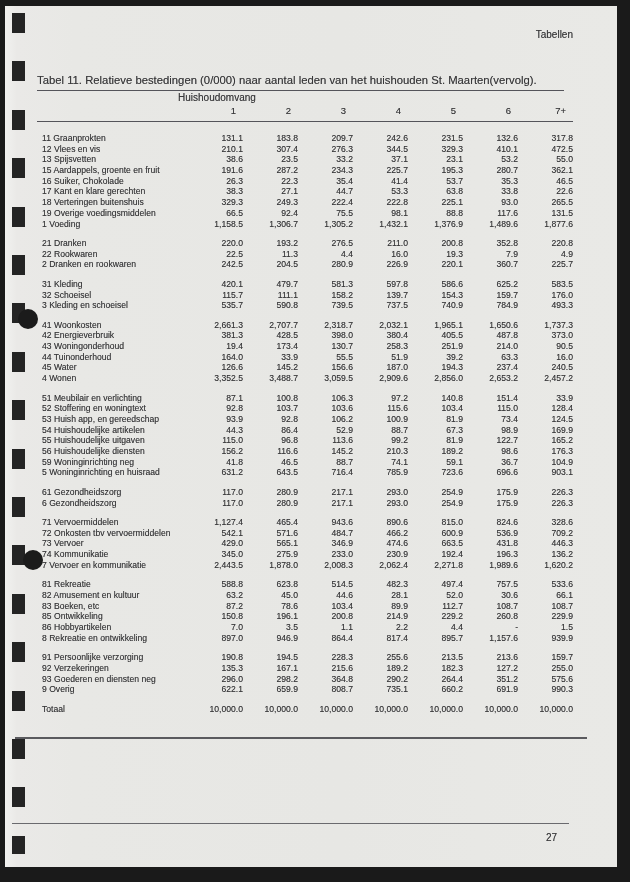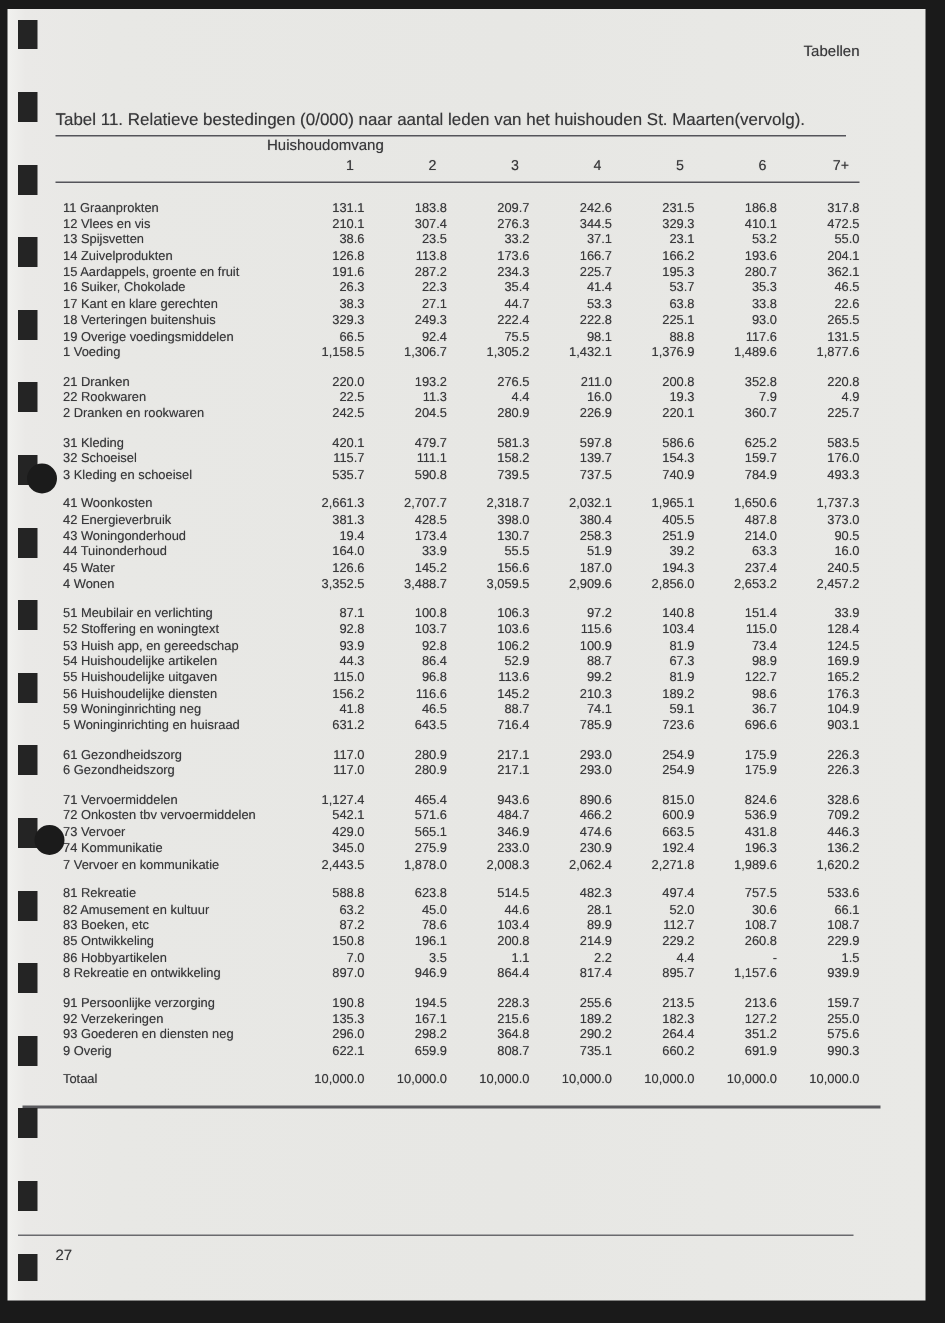--- a/index.html
+++ b/index.html
@@ -33,21 +33,21 @@
     font-size:9.5px;padding-bottom:5px;border-bottom:1.4px solid #54545a;
   }
   .lbl{width:151px;box-sizing:border-box;padding-left:5px;white-space:nowrap;overflow:hidden;}
   .num{width:55px;box-sizing:border-box;text-align:right;}
   .colnums .num{padding-right:7px;}
   .tbody{position:absolute;top:133px;left:37px;width:536px;}
   .grp{margin-bottom:8.8px;}
   .row{display:flex;height:10.7px;line-height:10.7px;font-size:8.6px;}
   .totaal-rule{position:absolute;top:737px;left:15px;width:572px;height:1.5px;background:#5a5a5e;}
   .footer-rule{position:absolute;top:823px;left:12px;width:557px;height:1.3px;background:#6a6a6e;}
-  .page-number{position:absolute;top:832px;left:37px;width:520px;text-align:left;font-size:10px;}
+  .page-number{position:absolute;top:832px;left:37px;width:520px;text-align:right;font-size:10px;}
 </style>
 </head>
 <body>
 
 <div class="scan">
   <div class="paper"></div>
 
   <div class="corner-label txt">Tabellen</div>
 
   <div class="title txt">Tabel 11. Relatieve bestedingen (0/000) naar aantal leden van het huishouden St. Maarten(vervolg).</div>
@@ -67,21 +67,21 @@
 
   <div class="tbody txt">
       <div class="grp">
         <div class="row">
           <span class="lbl">11 Graanprokten</span>
           <span class="num">131.1</span>
           <span class="num">183.8</span>
           <span class="num">209.7</span>
           <span class="num">242.6</span>
           <span class="num">231.5</span>
-          <span class="num">186.8</span>
+          <span class="num">132.6</span>
           <span class="num">317.8</span>
         </div>
         <div class="row">
           <span class="lbl">12 Vlees en vis</span>
           <span class="num">210.1</span>
           <span class="num">307.4</span>
           <span class="num">276.3</span>
           <span class="num">344.5</span>
           <span class="num">329.3</span>
           <span class="num">410.1</span>
@@ -91,30 +91,20 @@
           <span class="lbl">13 Spijsvetten</span>
           <span class="num">38.6</span>
           <span class="num">23.5</span>
           <span class="num">33.2</span>
           <span class="num">37.1</span>
           <span class="num">23.1</span>
           <span class="num">53.2</span>
           <span class="num">55.0</span>
         </div>
         <div class="row">
-          <span class="lbl">14 Zuivelprodukten</span>
-          <span class="num">126.8</span>
-          <span class="num">113.8</span>
-          <span class="num">173.6</span>
-          <span class="num">166.7</span>
-          <span class="num">166.2</span>
-          <span class="num">193.6</span>
-          <span class="num">204.1</span>
-        </div>
-        <div class="row">
           <span class="lbl">15 Aardappels, groente en fruit</span>
           <span class="num">191.6</span>
           <span class="num">287.2</span>
           <span class="num">234.3</span>
           <span class="num">225.7</span>
           <span class="num">195.3</span>
           <span class="num">280.7</span>
           <span class="num">362.1</span>
         </div>
         <div class="row">

